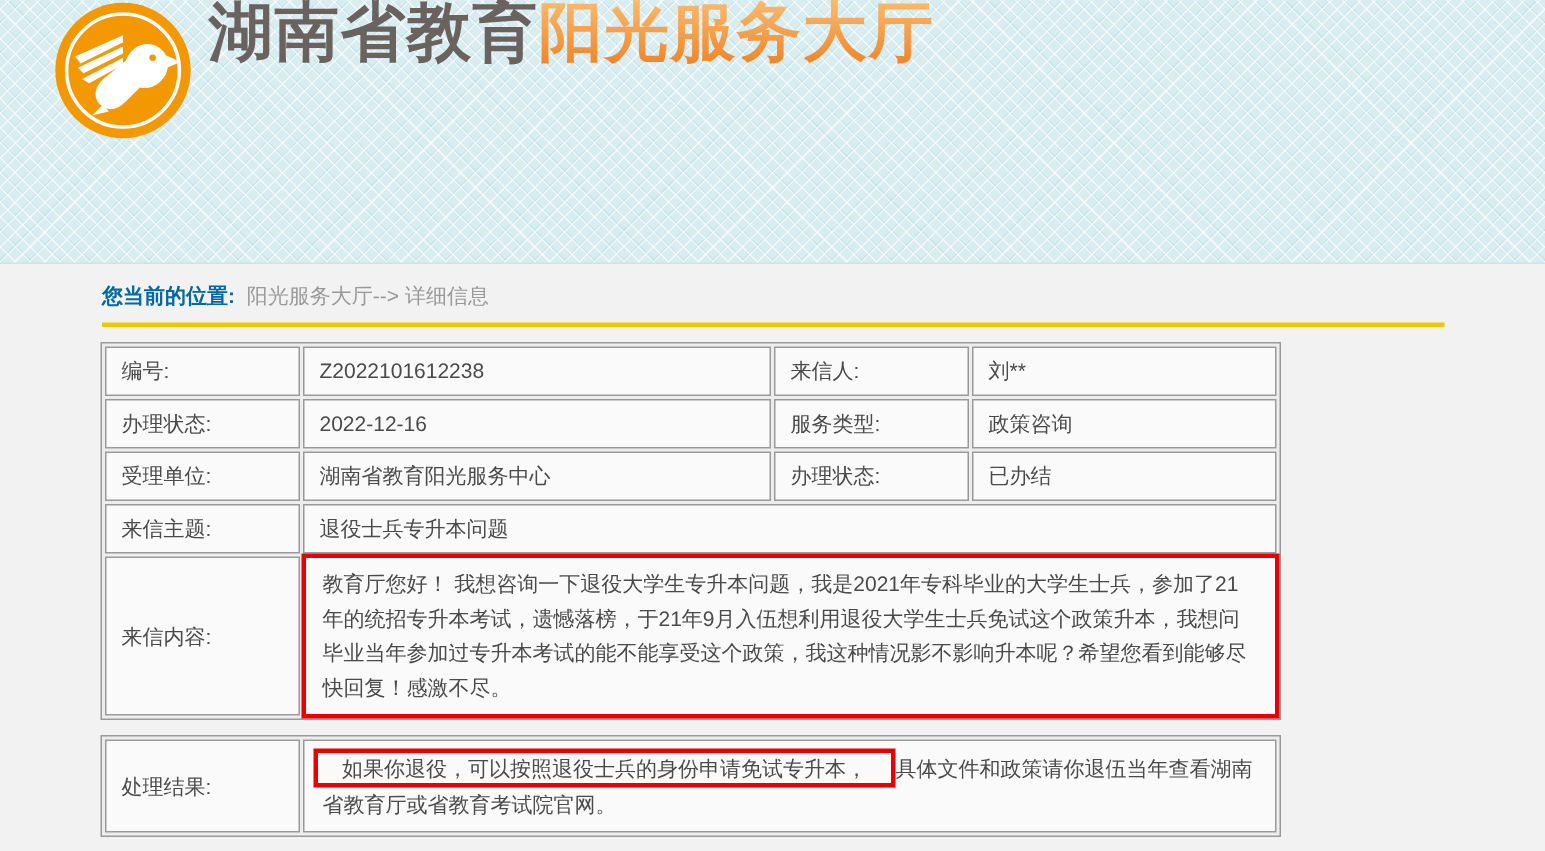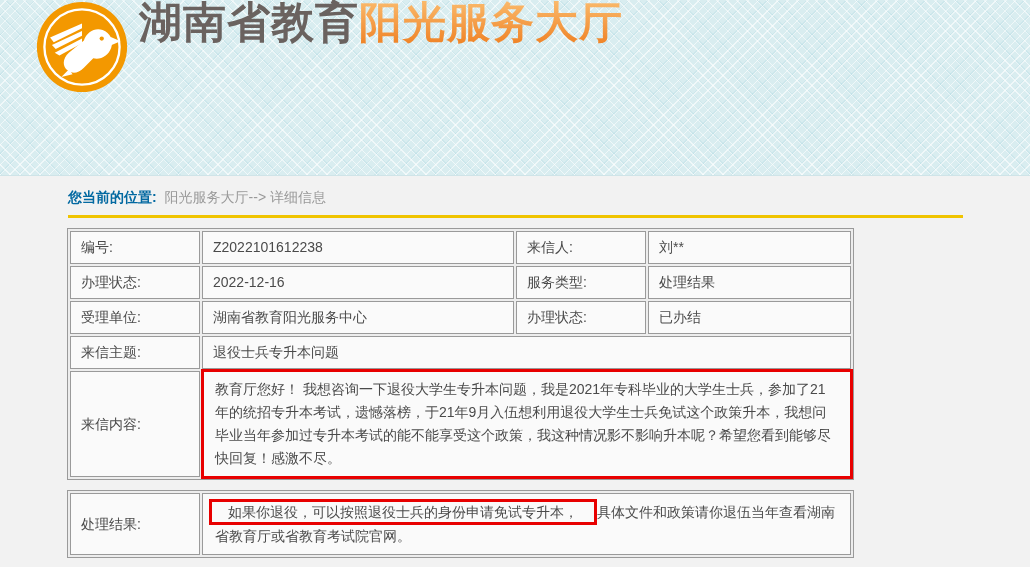--- a/index.html
+++ b/index.html
@@ -167,21 +167,21 @@
         <tr>
       <td>编号:</td>
       <td>Z2022101612238</td>
       <td>来信人:</td>
       <td>刘**</td>
     </tr>
     <tr>
       <td>办理状态:</td>
       <td>2022-12-16</td>
       <td>服务类型:</td>
-      <td>处理结果</td>
+      <td>政策咨询</td>
     </tr>
     <tr>
       <td>受理单位:</td>
       <td>湖南省教育阳光服务中心</td>
       <td>办理状态:</td>
       <td>已办结</td>
     </tr>
     <tr>
       <td>来信主题:</td>
       <td colspan="3">退役士兵专升本问题</td>

